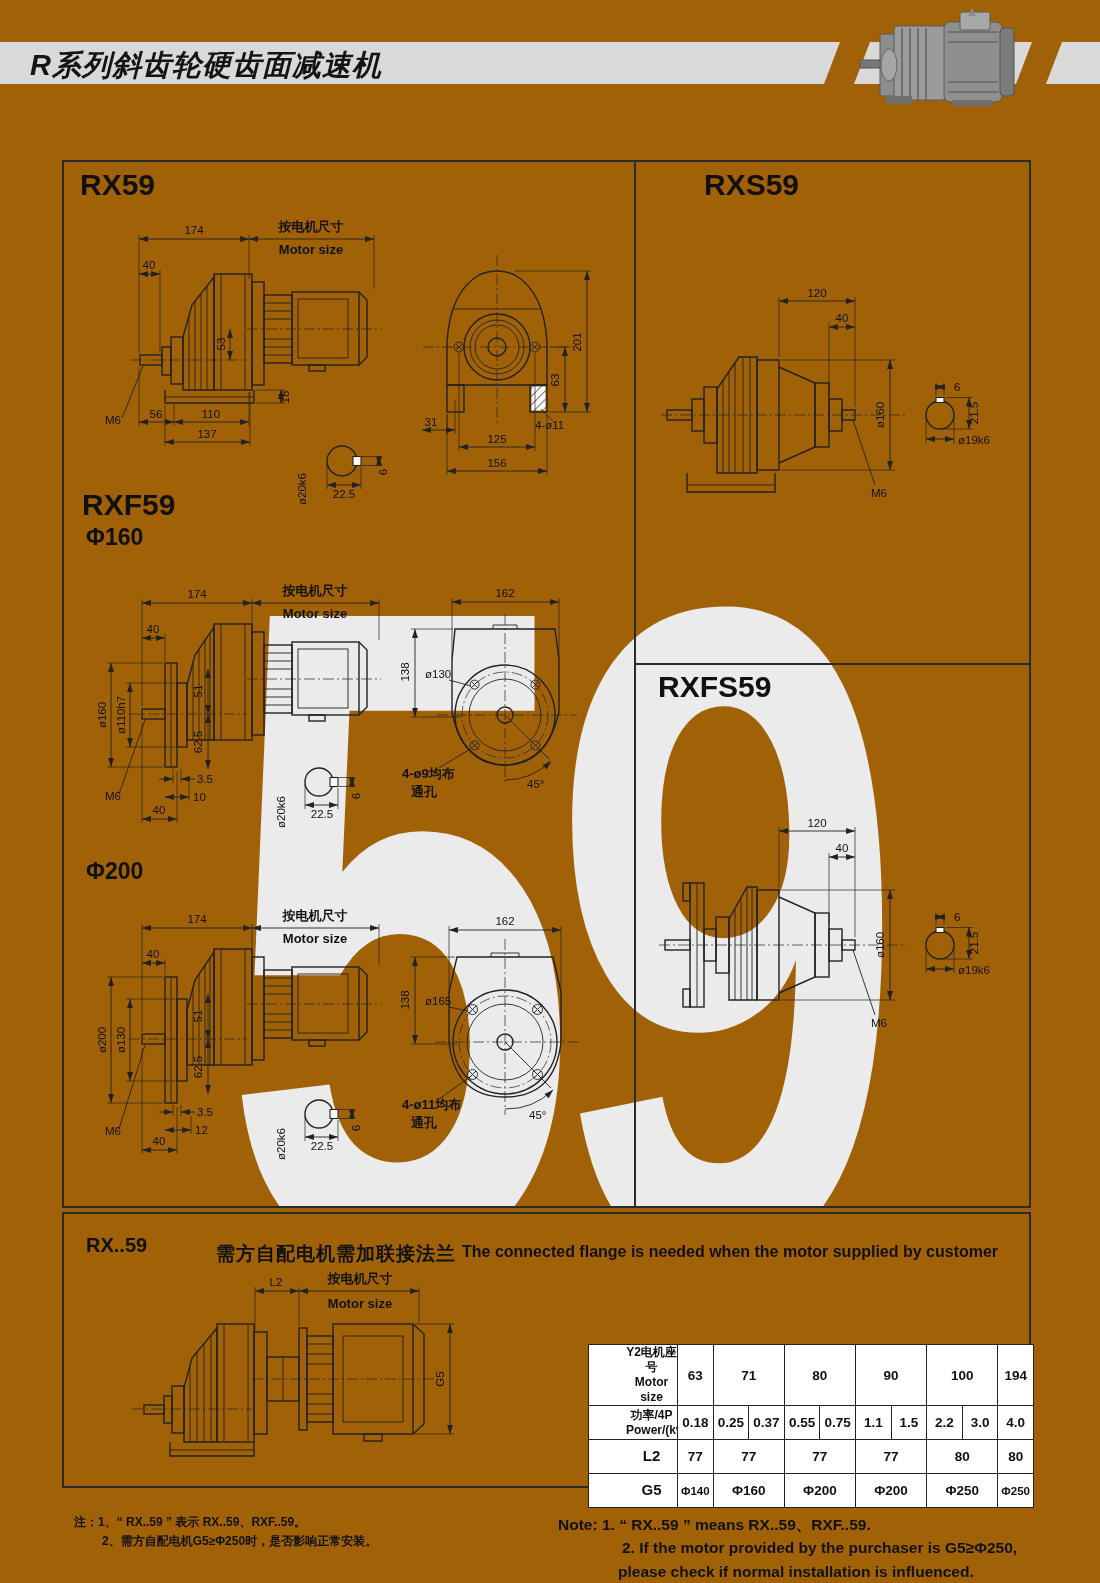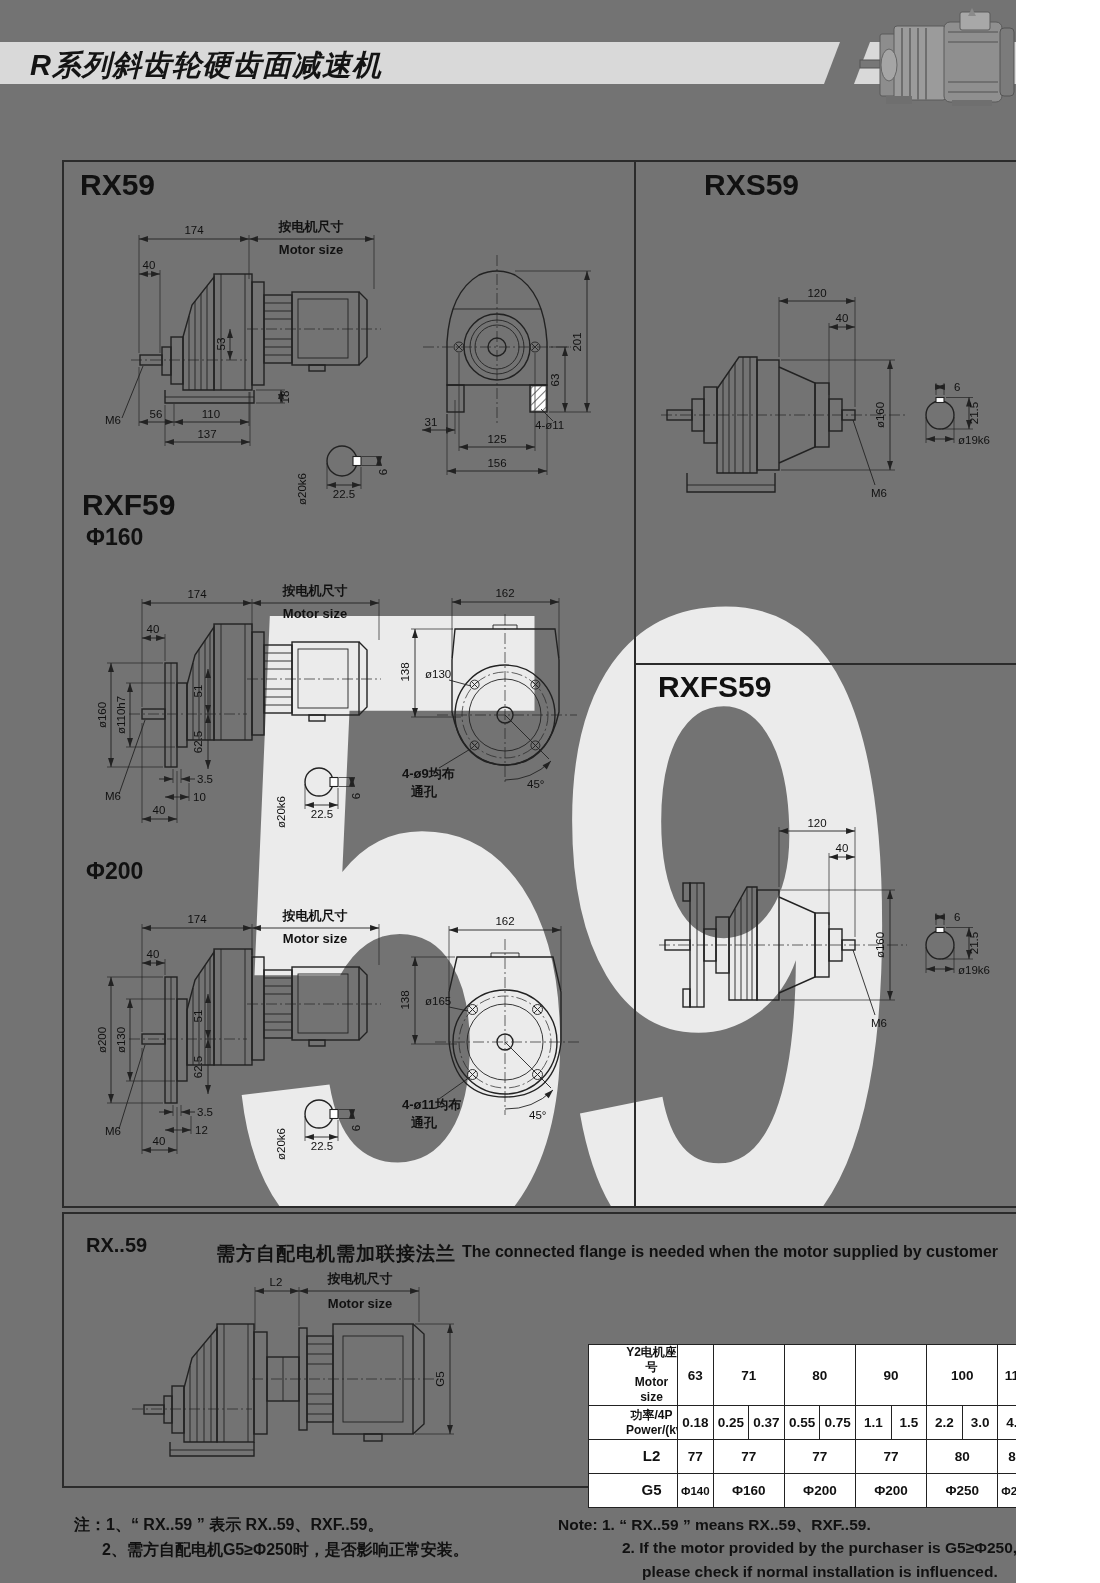--- a/index.html
+++ b/index.html
@@ -1,16 +1,16 @@
 <!DOCTYPE html>
 <html><head>
 <meta charset="utf-8">
 <style>
   html,body{margin:0;padding:0;background:#fff;}
-  .page{position:relative;width:1016px;height:1583px;background:#737373;overflow:hidden;
+  .page{position:relative;width:1100px;height:1583px;background:#a16207;overflow:hidden;
         font-family:"Liberation Sans",sans-serif;color:#111;}
   
   .band{position:absolute;top:42px;height:42px;background:#d9d9d9;}
   .band1{left:0;width:840px;clip-path:polygon(0 0,100% 0,calc(100% - 16px) 100%,0 100%);}
   .band2{left:854px;width:178px;clip-path:polygon(16px 0,100% 0,calc(100% - 16px) 100%,0 100%);}
   .band3{left:1046px;width:54px;clip-path:polygon(16px 0,100% 0,100% 100%,0 100%);}
   .page-title{position:absolute;left:30px;top:46px;font-size:29px;font-weight:bold;font-style:italic;
         letter-spacing:1px;color:#141414;white-space:nowrap;}
   .product-img{position:absolute;left:856px;top:8px;}
   
@@ -36,25 +36,25 @@
   .model-label{position:absolute;left:22px;top:20px;font-size:20px;font-weight:bold;}
   .flange-cn{position:absolute;left:152px;top:27px;font-size:19px;font-weight:bold;letter-spacing:1px;}
   .flange-en{position:absolute;left:398px;top:29px;font-size:16px;font-weight:bold;white-space:nowrap;}
   table.dim-table{position:absolute;left:524px;top:130px;border-collapse:collapse;table-layout:fixed;
         width:445px;z-index:2;background:#fff;}
   table.dim-table td{border:1.6px solid #222;text-align:center;vertical-align:middle;height:33px;
         font-weight:bold;font-size:13.5px;padding:0;overflow:hidden;}
   table.dim-table td.lbl{font-size:12px;line-height:1.25;padding-left:37px;}
   table.dim-table td.biglbl{font-size:15px;}
   
-  .notes-cn{position:absolute;left:74px;top:1513px;width:430px;font-size:16px;font-weight:bold;line-height:1.55;}
+  .notes-cn{position:absolute;left:74px;top:1513px;width:430px;font-size:12px;font-weight:bold;line-height:1.55;}
   .notes-cn .l2{margin-left:28px;}
   .notes-en{position:absolute;left:558px;top:1513px;width:480px;font-size:15.5px;font-weight:bold;line-height:1.5;}
   .notes-en .l2{margin-left:64px;}
-  .notes-en .l3{margin-left:84px;}
+  .notes-en .l3{margin-left:60px;}
 </style>
 </head>
 <body>
 
 <div class="page">
 
   <div class="band band1"></div>
   <div class="band band2"></div>
   <div class="band band3"></div>
   <div class="page-title">R系列斜齿轮硬齿面减速机</div>
@@ -694,21 +694,21 @@
           <tr>
         <td class="lbl">
           <div>Y2电机座号</div>
           <div>Motor size</div>
         </td>
         <td>63</td>
         <td colspan="2">71</td>
         <td colspan="2">80</td>
         <td colspan="2">90</td>
         <td colspan="2">100</td>
-        <td>112</td>
+        <td>194</td>
       </tr>
       <tr>
         <td class="lbl">
           <div>功率/4P</div>
           <div>Power/(kw)</div>
         </td>
         <td>0.18</td>
         <td>0.25</td>
         <td>0.37</td>
         <td>0.55</td>

